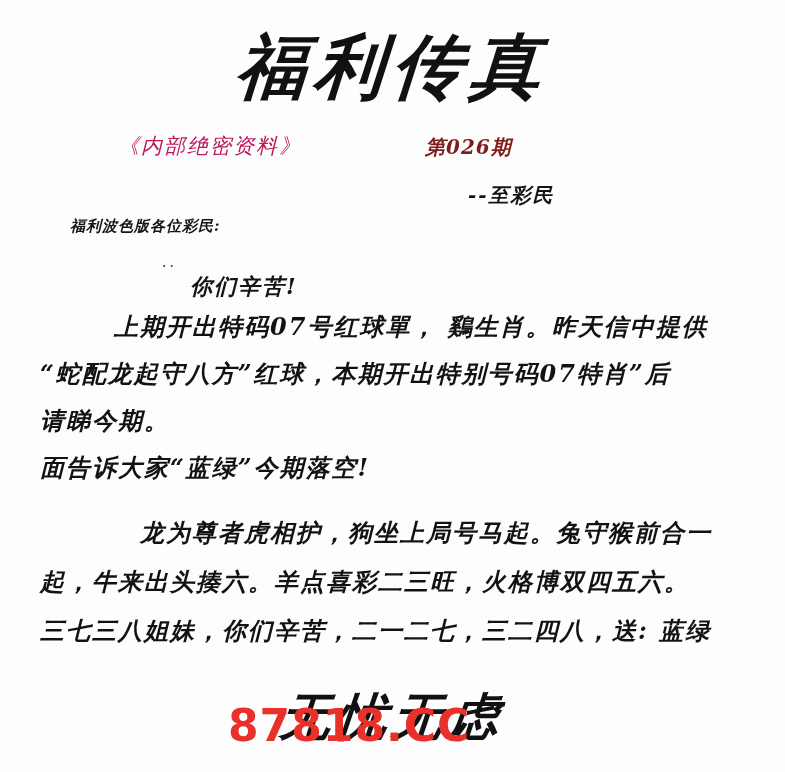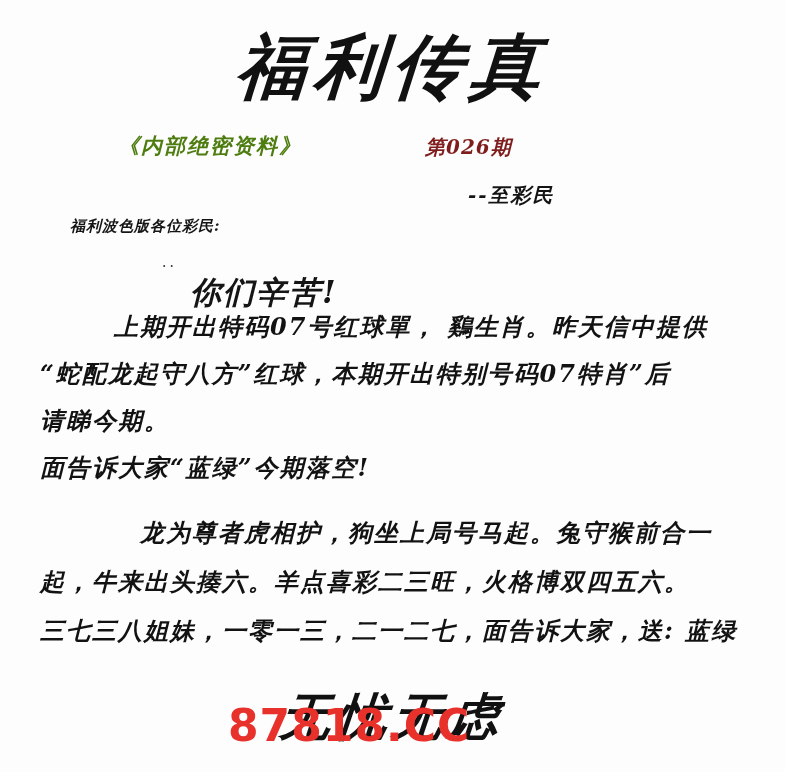--- a/index.html
+++ b/index.html
@@ -47,22 +47,22 @@
     width: 785px;
     height: 34px;
   }
   .subtitle {
     position: absolute;
     left: 118px;
     top: 0;
     font-size: 21px;
     font-style: italic;
     letter-spacing: 2px;
-    font-weight: 700;
-    color: #4d7c0f;
+    font-weight: 400;
+    color: #be185d;
   }
   .issue {
     position: absolute;
     left: 425px;
     top: 2px;
     font-size: 20px;
     font-style: italic;
     letter-spacing: 1px;
     font-weight: 600;
     color: #7f1d1d;
@@ -86,21 +86,21 @@
     left: 70px;
     font-size: 15px;
     font-style: italic;
     font-weight: 700;
     letter-spacing: 1px;
   }
   .greeting {
     position: absolute;
     top: 272px;
     left: 190px;
-    font-size: 31px;
+    font-size: 22px;
     font-style: italic;
     font-weight: 700;
     letter-spacing: 2px;
   }
   .dots {
     position: absolute;
     top: 258px;
     left: 162px;
     font-size: 14px;
     letter-spacing: 3px;
@@ -200,21 +200,21 @@
   <div class="body-block">
     <div class="line indent2">上期开出特码07号红球單， 鷄生肖。昨天信中提供</div>
     <div class="line flat">“蛇配龙起守八方”红球，本期开出特别号码07特肖”后</div>
     <div class="line flat">请睇今期。</div>
     <div class="line flat">面告诉大家“蓝绿”今期落空!</div>
   </div>
 
   <div class="para2">
     <div class="line indent3">龙为尊者虎相护，狗坐上局号马起。兔守猴前合一</div>
     <div class="line flat">起，牛来出头揍六。羊点喜彩二三旺，火格博双四五六。</div>
-    <div class="line flat">三七三八姐妹，一零一三，二一二七，面告诉大家，送: 蓝绿</div>
+    <div class="line flat">三七三八姐妹，你们辛苦，二一二七，三二四八，送: 蓝绿</div>
   </div>
 
   <div class="slogan">无忧无虑</div>
 
   <div class="brandbar">
     <div class="brand-url">87818.CC</div>
   </div>
 
 </div>
 

